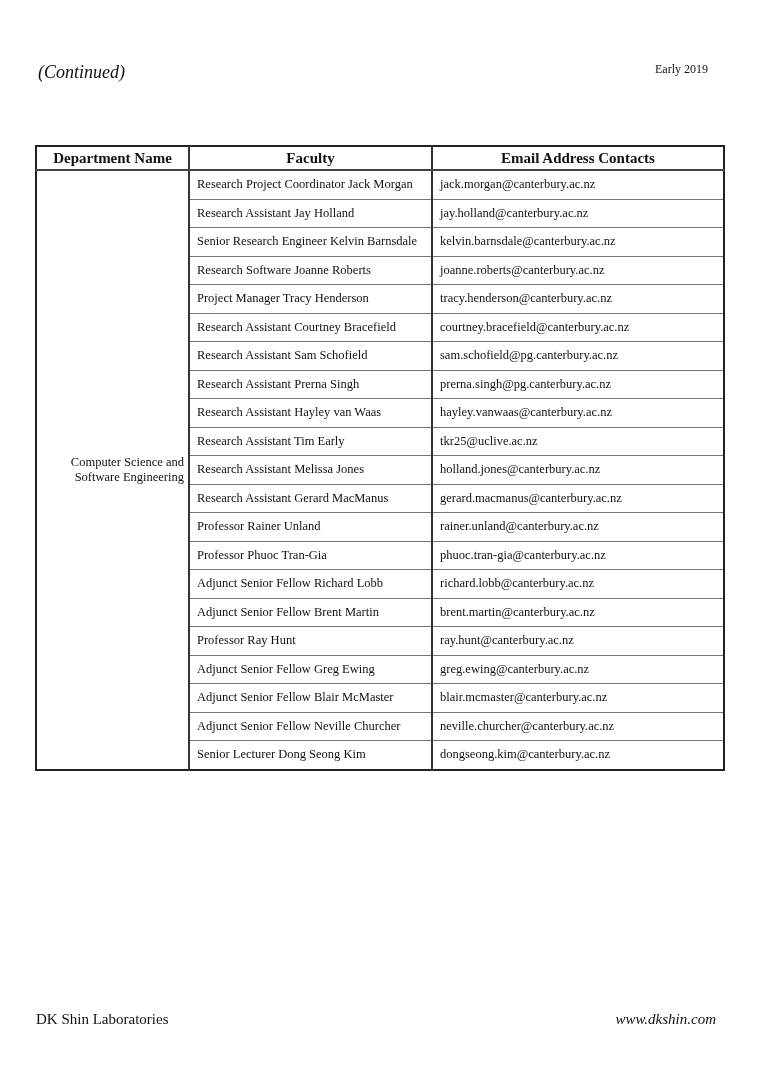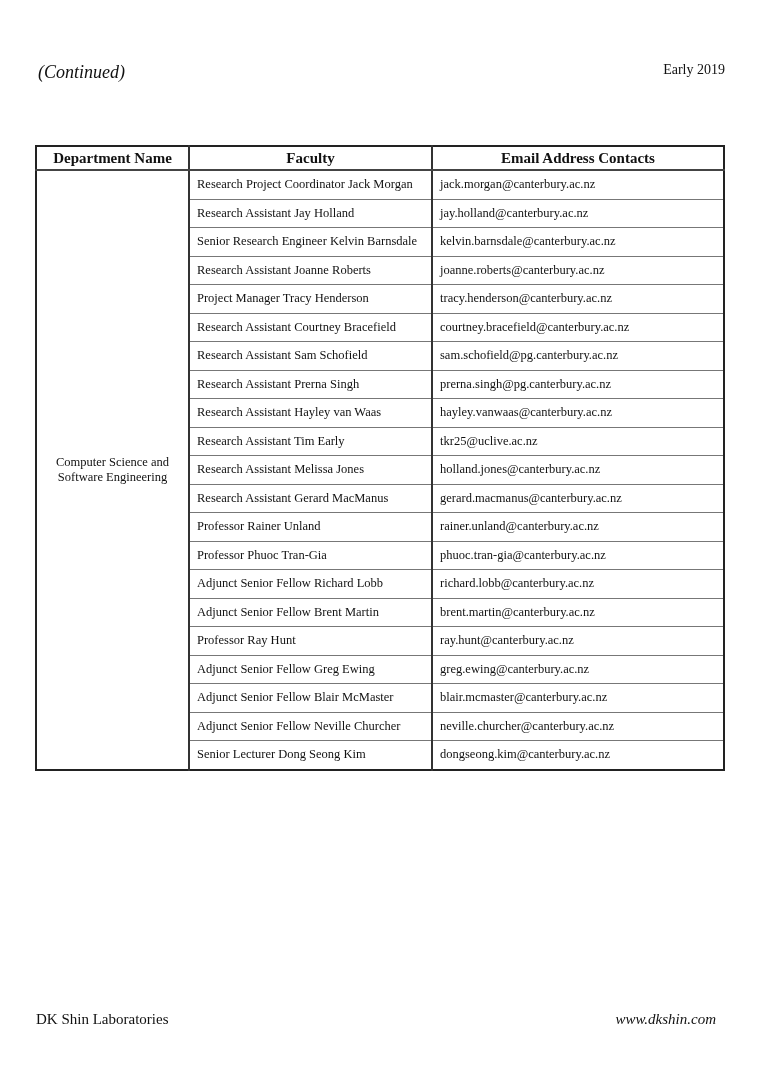--- a/index.html
+++ b/index.html
@@ -4,37 +4,37 @@
   <style>
     html, body { margin: 0; padding: 0; background: #ffffff; }
     body {
       width: 760px; height: 1075px; position: relative; overflow: hidden;
       font-family: "Liberation Serif", "DejaVu Serif", serif; color: #111;
     }
     .hdr-left {
       position: absolute; left: 38px; top: 62px; font-size: 18px; font-style: italic;
     }
     .hdr-right {
-      position: absolute; right: 35px; top: 62px; font-size: 14px;
+      position: absolute; right: 52px; top: 62px; font-size: 12px;
     }
     table.contacts {
       position: absolute; left: 35px; top: 97px; width: 690px;
       border-collapse: collapse; border: 2px solid #222; margin-top: 48px;
     }
     table.contacts th {
       font-size: 15px; font-weight: bold; height: 22px;
       border: 1px solid #444; border-bottom: 2px solid #444; text-align: center;
       padding: 0;
     }
     table.contacts td {
       font-size: 12.5px; height: 27.5px; border: 1px solid #777;
       padding: 0 0 0 7px; vertical-align: middle; white-space: nowrap;
     }
     table.contacts td.dept {
-      text-align: center; padding: 12px 4px; white-space: normal; line-height: 15px;
+      text-align: right; padding: 12px 4px; white-space: normal; line-height: 15px;
       border-right: 2px solid #333;
     }
     table.contacts th.c1 { width: 151px; border-right: 2px solid #333; }
     table.contacts th.c2 { width: 241px; border-right: 2px solid #333; }
     table.contacts td.fac { border-right: 2px solid #333; }
     .ftr-left {
       position: absolute; left: 36px; top: 1011px; font-size: 15px;
     }
     .ftr-right {
       position: absolute; right: 44px; top: 1011px; font-size: 15px; font-style: italic;
@@ -62,21 +62,21 @@
       </tr>
       <tr>
         <td class="fac">Research Assistant Jay Holland</td>
         <td class="email">jay.holland@canterbury.ac.nz</td>
       </tr>
       <tr>
         <td class="fac">Senior Research Engineer Kelvin Barnsdale</td>
         <td class="email">kelvin.barnsdale@canterbury.ac.nz</td>
       </tr>
       <tr>
-        <td class="fac">Research Assistant Joanne Roberts</td>
+        <td class="fac">Research Software Joanne Roberts</td>
         <td class="email">joanne.roberts@canterbury.ac.nz</td>
       </tr>
       <tr>
         <td class="fac">Project Manager Tracy Henderson</td>
         <td class="email">tracy.henderson@canterbury.ac.nz</td>
       </tr>
       <tr>
         <td class="fac">Research Assistant Courtney Bracefield</td>
         <td class="email">courtney.bracefield@canterbury.ac.nz</td>
       </tr>

